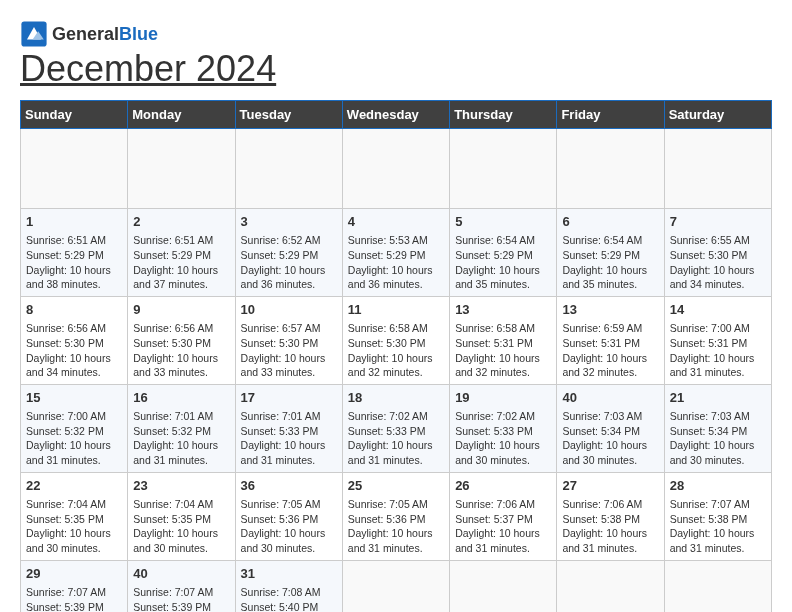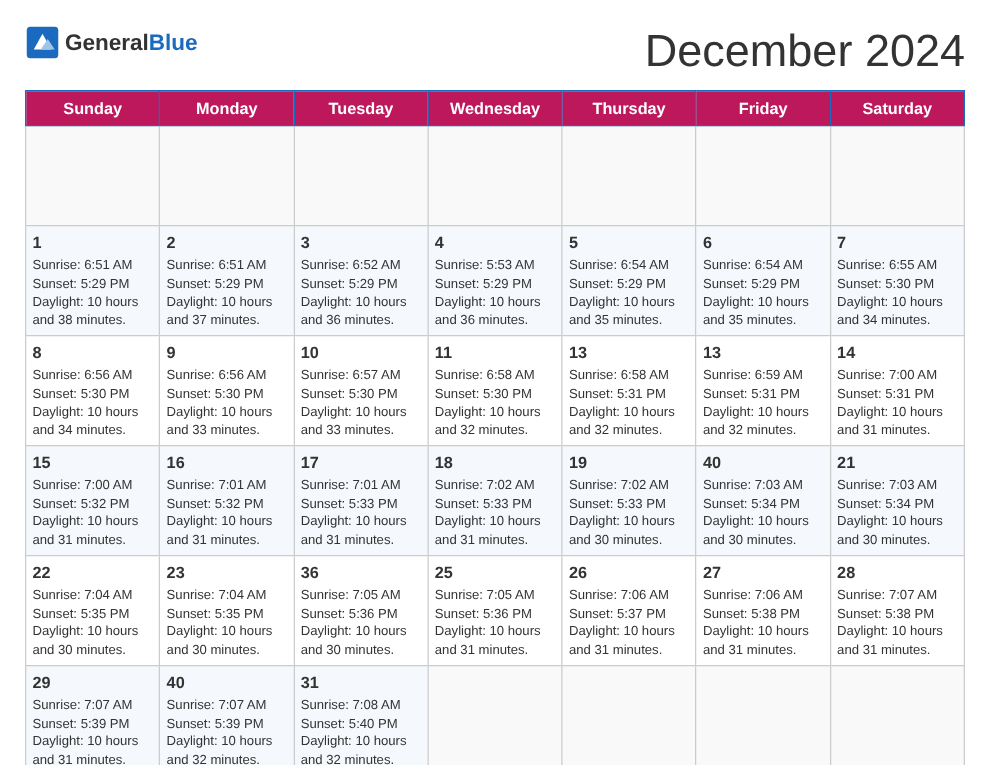--- a/index.html
+++ b/index.html
@@ -8,45 +8,46 @@
       background: #fff;
       width: 792px;
       min-height: 612px;
       padding: 20px;
     }
     .header {
       display: flex;
       justify-content: space-between;
       align-items: flex-start;
       margin-bottom: 10px;
+      flex-direction: column;
     }
     .logo {
       display: flex;
       align-items: center;
       gap: 4px;
     }
     .logo-text-general { font-size: 18px; color: #333; font-weight: bold; }
     .logo-text-blue { font-size: 18px; color: #1a6bbf; font-weight: bold; }
     .logo-icon {
       width: 28px;
       height: 28px;
     }
     .title-block { text-align: right; }
-    .month-title { font-size: 36px; color: #333; font-weight: normal; }
+    .month-title { font-size: 36px; color: #333; font-weight: normal; text-decoration: underline; }
     .location { font-size: 16px; color: #555; }
     table {
       width: 100%;
       border-collapse: collapse;
       table-layout: fixed;
     }
     th {
-      background-color: #be185d;
+      background-color: #404040;
       color: #fff;
       padding: 6px 4px;
-      text-align: center;
+      text-align: left;
       font-size: 13px;
       border: 1px solid #1a6bbf;
     }
     td {
       border: 1px solid #ccc;
       vertical-align: top;
       padding: 4px 5px;
       font-size: 10.5px;
       color: #333;
       line-height: 1.4;

